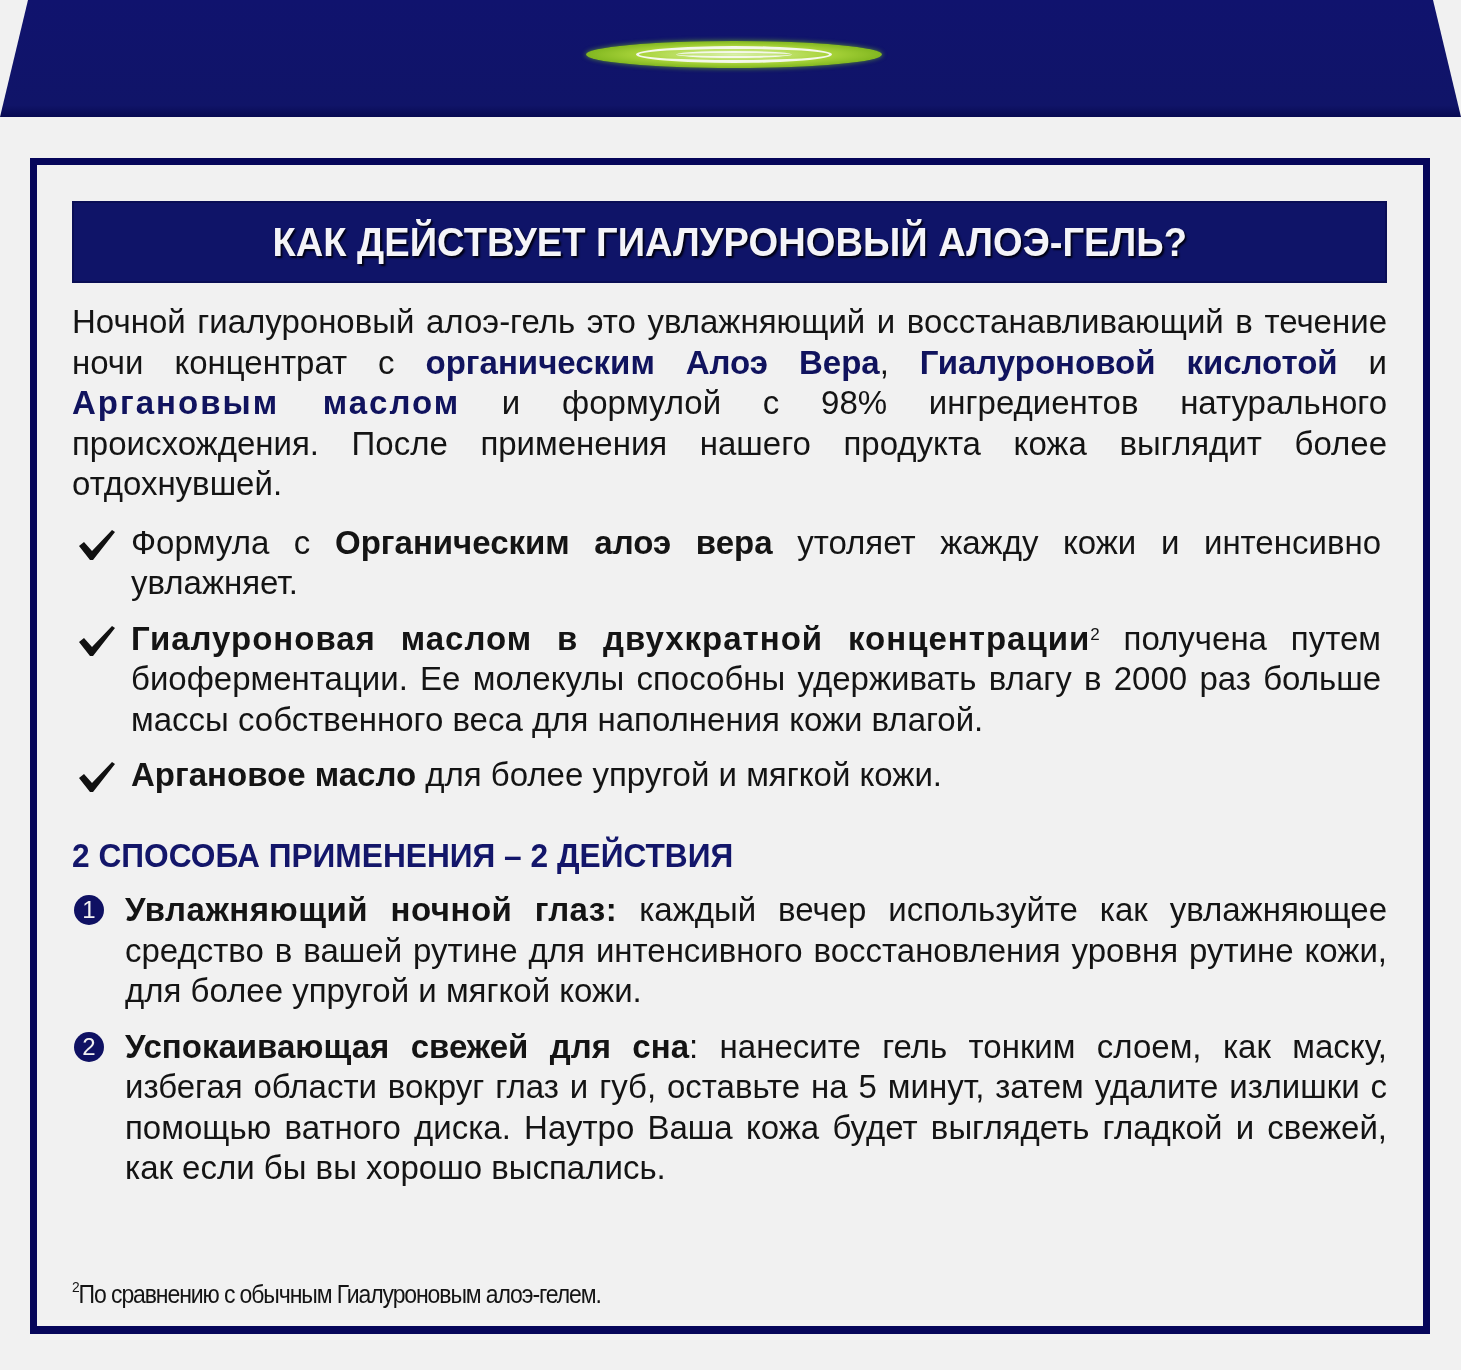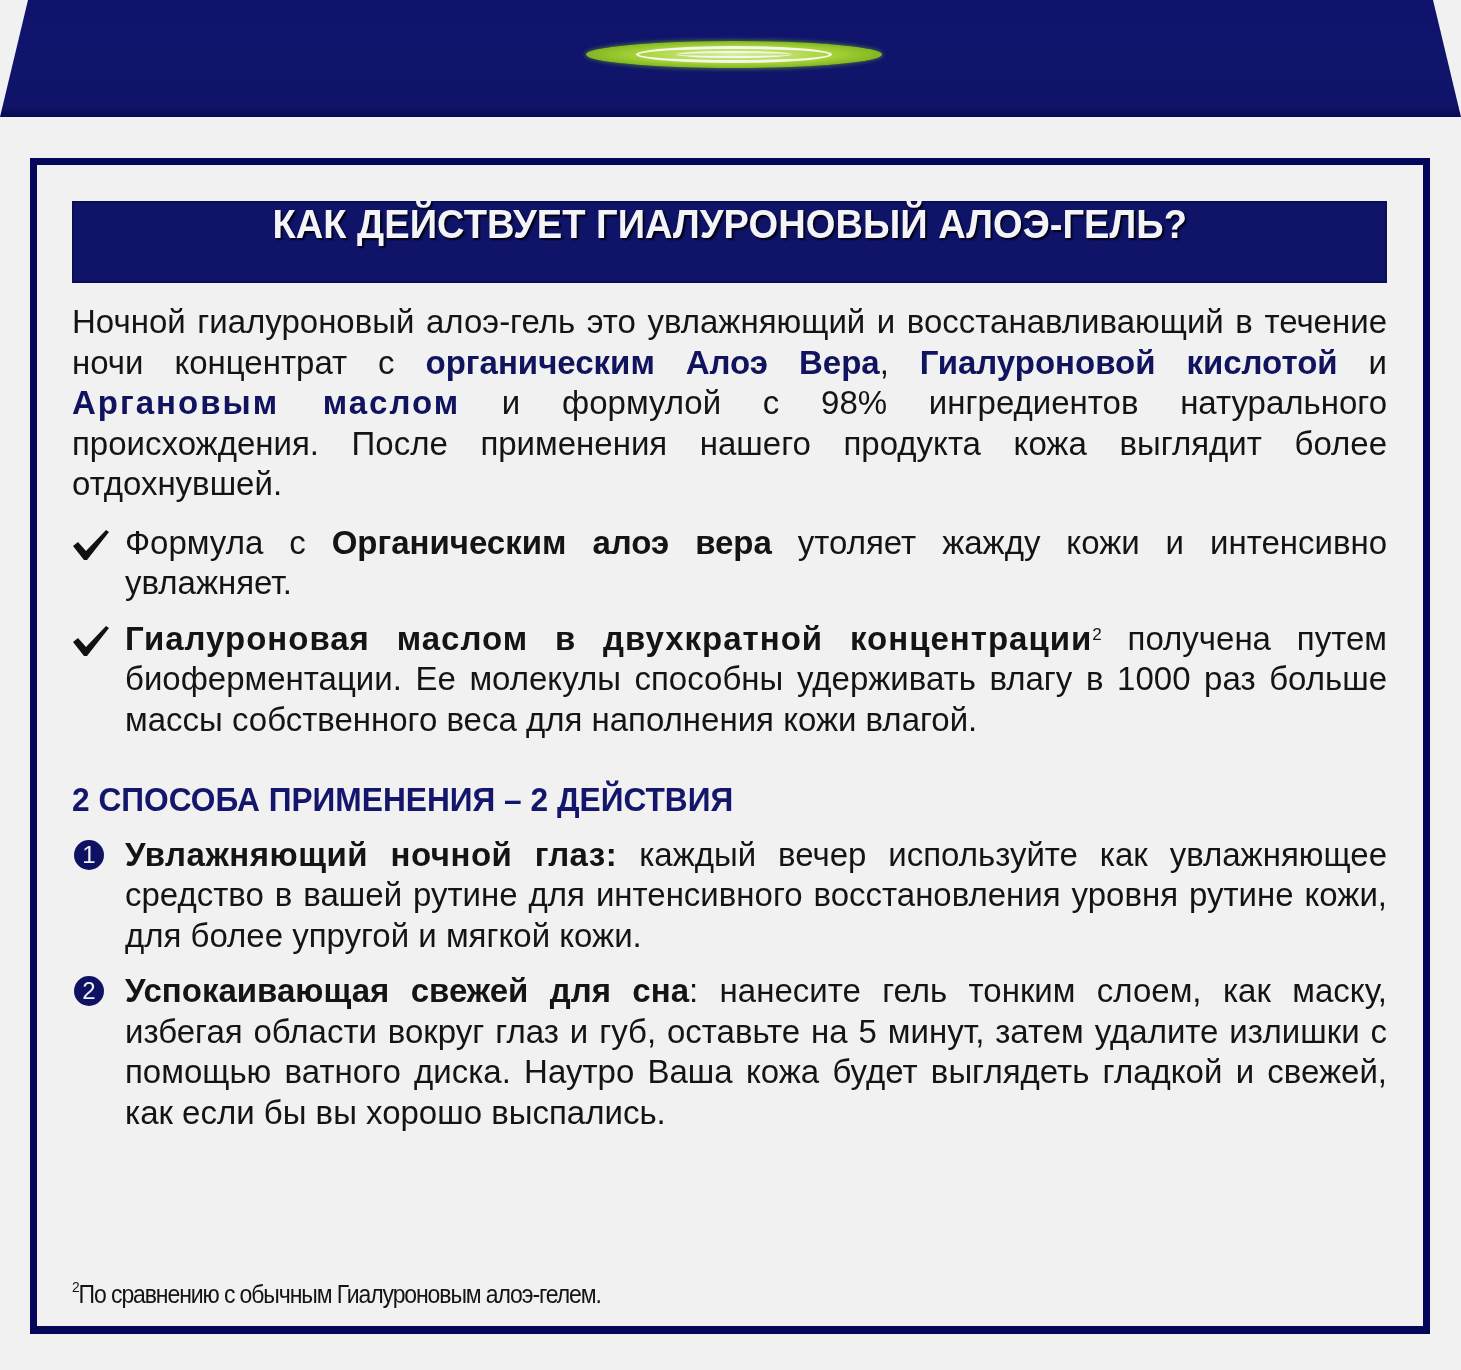--- a/index.html
+++ b/index.html
@@ -33,36 +33,36 @@
     position: absolute; left: 30px; top: 158px; width: 1400px; height: 1176px;
     box-sizing: border-box;
     border: 7px solid #06065a;
     border-bottom-width: 8px;
     background: #f1f1f1;
   }
   .title-bar {
     position: absolute; left: 72px; top: 201px; width: 1315px; height: 82px;
     background: #0f1468;
     box-shadow: inset 0 0 0 2px #0a0e55;
-    display: flex; align-items: flex-start; justify-content: center;
+    display: flex; align-items: center; justify-content: center;
   }
   .title-bar h1 {
     margin: 0; color: #f4f4f8; font-size: 41px; font-weight: 700;
     letter-spacing: 0px;
     text-shadow: 2px 2px 2px #000014;
     transform: scaleX(0.93);
   }
   .content {
     position: absolute; left: 72px; top: 302px; width: 1315px;
     font-size: 33px; line-height: 40.5px;
   }
   .para { margin: 0; text-align: justify; }
   .em-navy { color: #10135e; font-weight: 700; }
   .bold { font-weight: 700; color: #141414; }
-  .bullet-list { margin: 0; padding: 0; list-style: none; }
+  .bullet-list { margin: 6px; padding: 0; list-style: none; }
   .bullet {
     position: relative; padding-left: 53px; margin-top: 15px; text-align: justify;
   }
   .bullet .check {
     position: absolute; left: 0; top: 4px; width: 38px; height: 34px;
   }
   .section-title {
     margin: 40px 0 0 0; color: #13166a; font-weight: 700; font-size: 33px;
     transform: scaleX(0.96); transform-origin: left center;
   }
@@ -118,21 +118,27 @@
     <li class="bullet" style="margin-top:18px">
       <svg class="check" viewBox="0 0 38 34">
           <path d="M1 19 L6 15 L14 24 L34 3 L37 5 L15 33 L12 33 Z" fill="#111"></path>
         </svg>
       <span>Формула  с </span><span class="bold">Органическим алоэ вера</span><span> утоляет жажду кожи и интенсивно увлажняет.</span>
     </li>
     <li class="bullet">
       <svg class="check" viewBox="0 0 38 34">
           <path d="M1 19 L6 15 L14 24 L34 3 L37 5 L15 33 L12 33 Z" fill="#111"></path>
         </svg>
-      <span class="bold" style="letter-spacing:1px">Гиалуроновая маслом в двухкратной концентрации</span><sup class="fn">2</sup><span> получена путем биоферментации. Ее молекулы способны удерживать влагу в 1000 раз больше массы собственного веса для наполнения кожи влагой.</span>
+      <span class="bold" style="letter-spacing:1px">Гиалуроновая маслом в двухкратной концентрации</span><sup class="fn">2</sup><span> получена путем биоферментации. Ее молекулы способны удерживать влагу в 2000 раз больше массы собственного веса для наполнения кожи влагой.</span>
+    </li>
+    <li class="bullet">
+      <svg class="check" viewBox="0 0 38 34">
+          <path d="M1 19 L6 15 L14 24 L34 3 L37 5 L15 33 L12 33 Z" fill="#111"></path>
+        </svg>
+      <span class="bold">Аргановое масло</span><span> для более упругой и мягкой кожи.</span>
     </li>
   </ul>
 
   <h2 class="section-title">2 СПОСОБА ПРИМЕНЕНИЯ – 2 ДЕЙСТВИЯ</h2>
 
   <div class="step first">
     <span class="num">1</span>
     <span class="bold" style="letter-spacing:0.5px">Увлажняющий ночной глаз:</span><span> каждый вечер используйте как увлажняющее средство в вашей рутине для интенсивного восстановления уровня рутине кожи, для более упругой и мягкой кожи.</span>
   </div>
   <div class="step">

